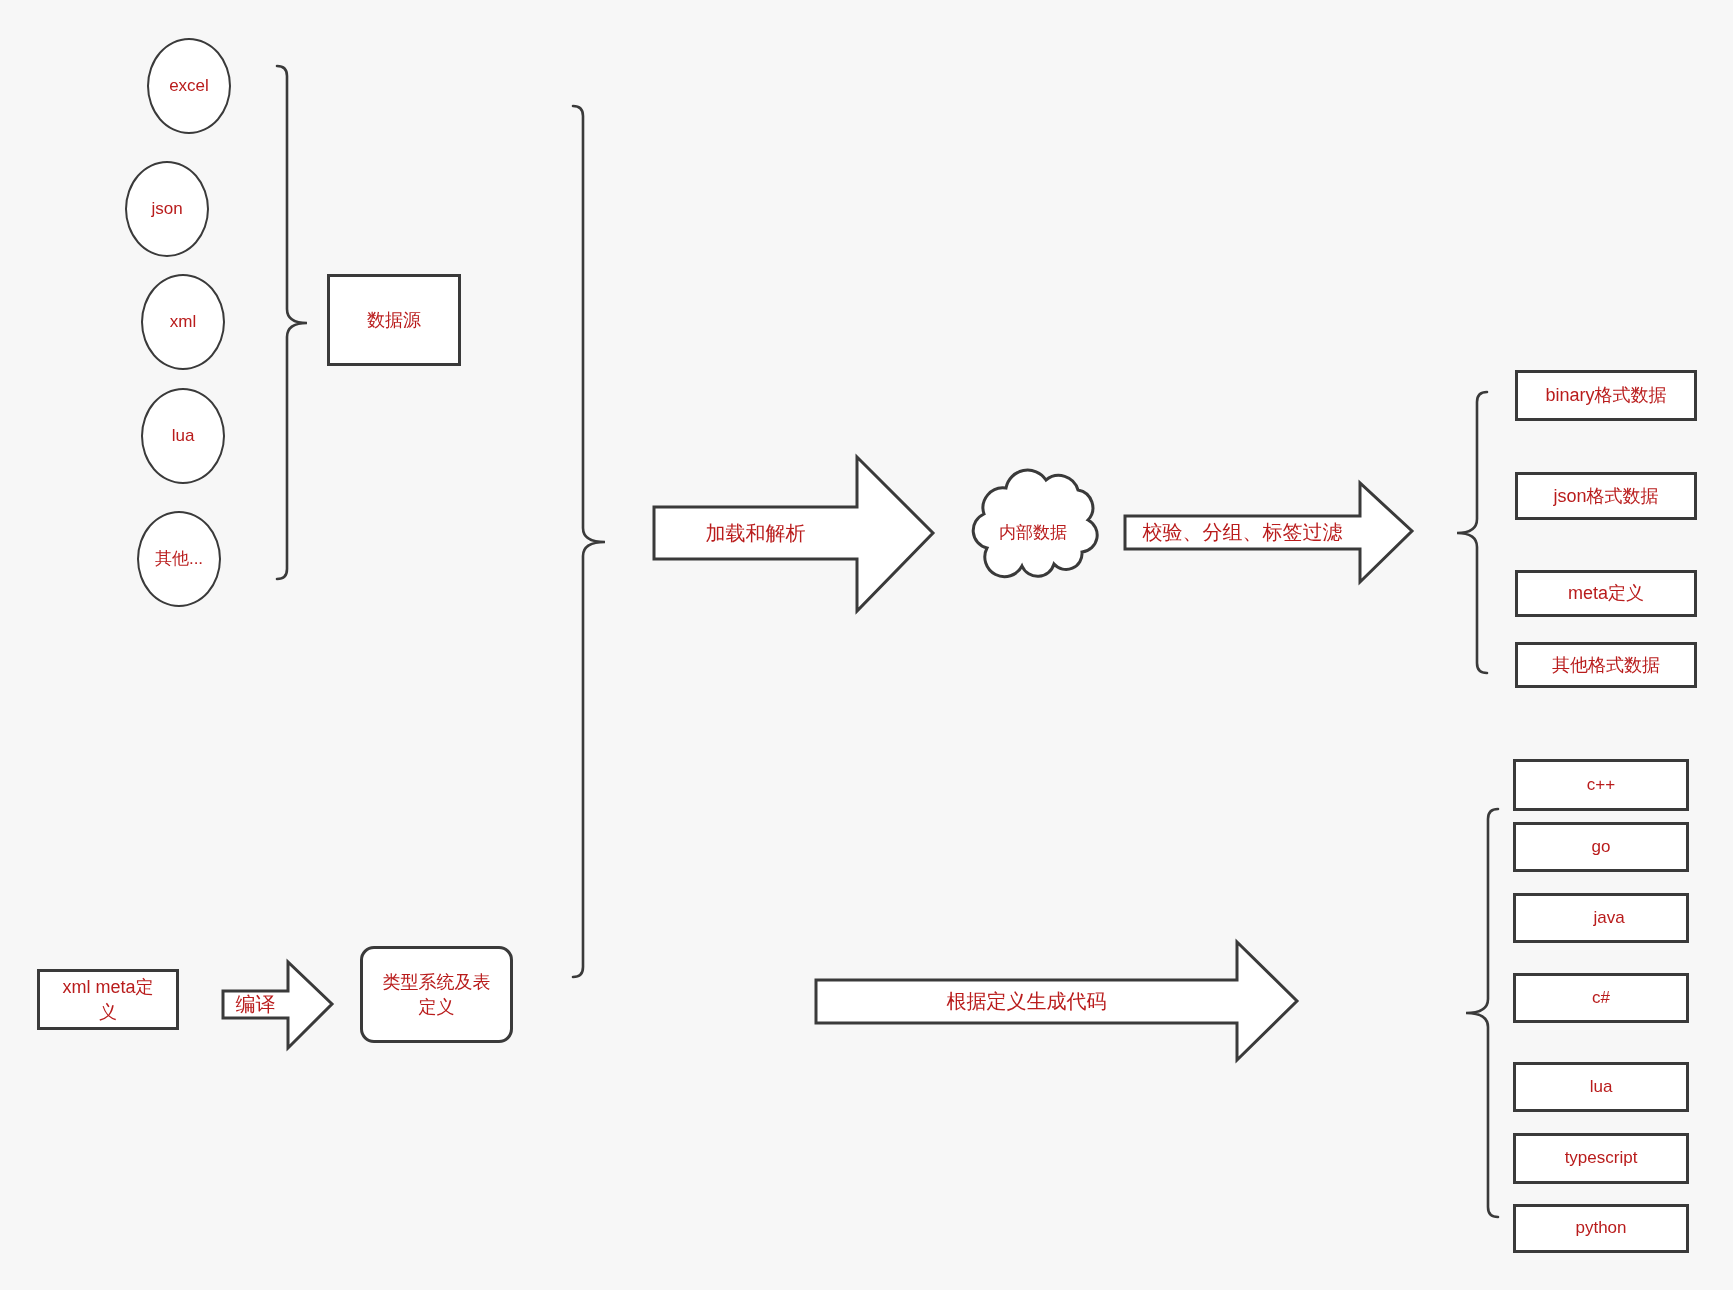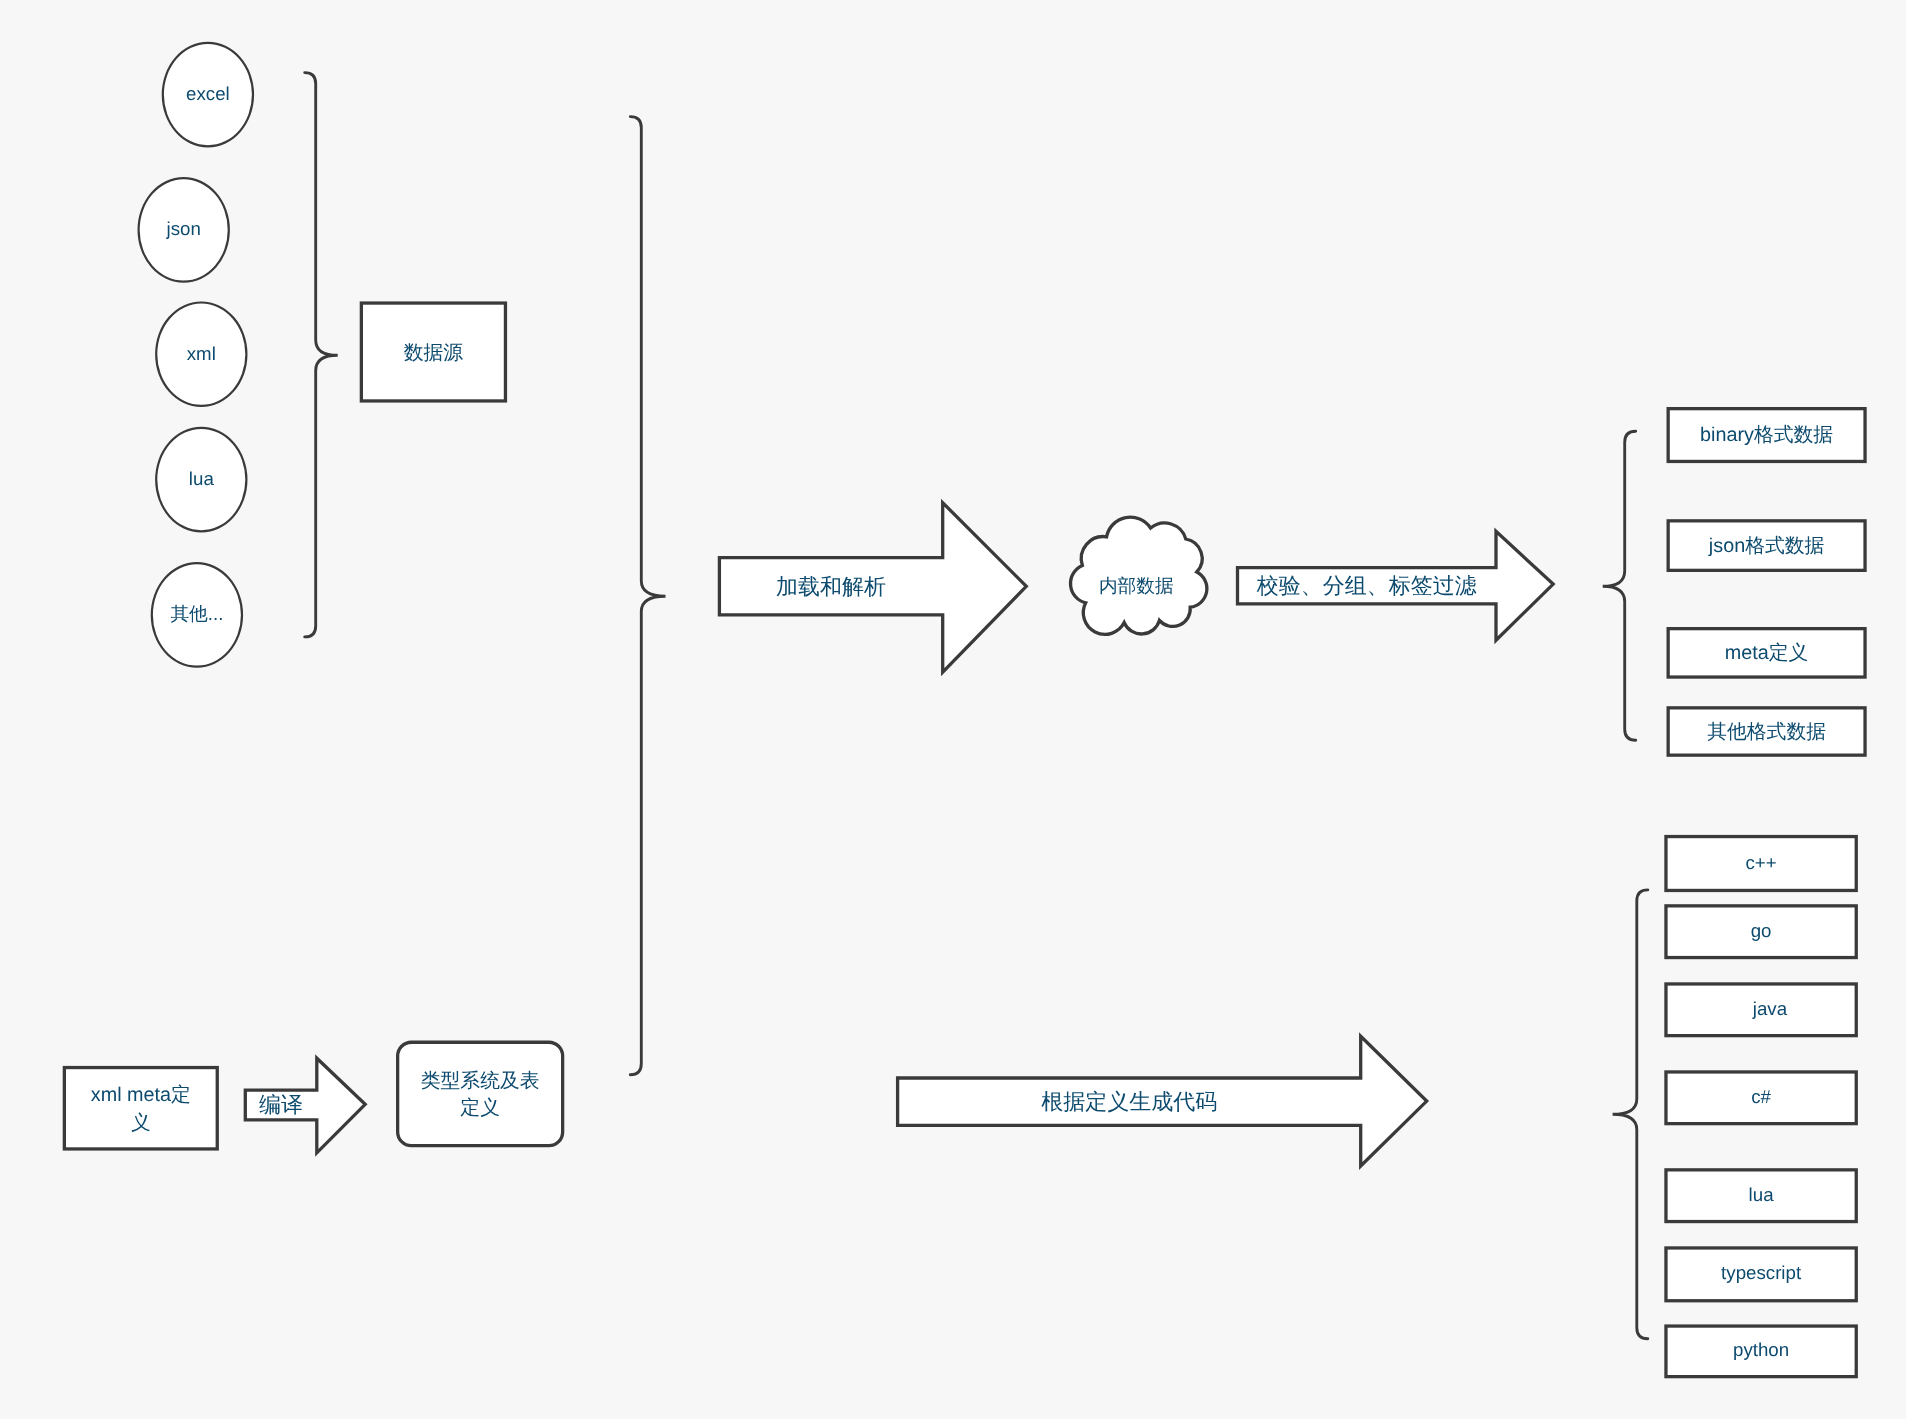--- a/index.html
+++ b/index.html
@@ -1,21 +1,21 @@
 <!DOCTYPE html>
 <html><head>
 <meta charset="utf-8">
 <style>
   html,body { margin:0; padding:0; background:#f7f7f7; }
   .canvas {
     position:relative;
     width:1733px; height:1290px;
     background:#f7f7f7;
     font-family:"Liberation Sans", sans-serif;
-    color:#0c4a6e;
+    color:#b91c1c;
     overflow:hidden;
   }
   svg.shapes { position:absolute; left:0; top:0; }
   svg.shapes path.brace { fill:none; stroke:#3a3a3a; stroke-width:2.6px; stroke-linecap:round; }
   svg.shapes polygon.block-arrow { fill:#ffffff; stroke:#3a3a3a; stroke-width:3px; stroke-linejoin:miter; }
   svg.shapes path.cloud { fill:#ffffff; stroke:#3a3a3a; stroke-width:3px; }
   .node {
     position:absolute;
     background:#ffffff;
     border:3px solid #3a3a3a;
@@ -76,21 +76,21 @@
     <span>lua</span>
   </div>
   <div class="node ellipse" style="left:137px; top:511px; width:84px; height:96px;">
     <span>其他...</span>
   </div>
 
   <div class="node" style="left:327px; top:274px; width:134px; height:92px;">
     <span>数据源</span>
   </div>
 
-  <div class="node" style="left:37px; top:969px; width:142px; height:77px;margin-left:20px;">
+  <div class="node" style="left:37px; top:969px; width:142px; height:61px;">
     <span class="wrap2" style="display:block; width:102px;">xml meta定义</span>
   </div>
 
   <div class="node rounded" style="left:360px; top:946px; width:153px; height:97px;">
     <span class="wrap2" style="display:block; width:112px;">类型系统及表定义</span>
   </div>
 
   <div class="label" style="left:654px; top:507px; width:203px; height:52px;">加载和解析</div>
   <div class="label" style="left:1125px; top:516px; width:235px; height:33px;">校验、分组、标签过滤</div>
   <div class="label" style="left:223px; top:991px; width:65px; height:27px;">编译</div>

